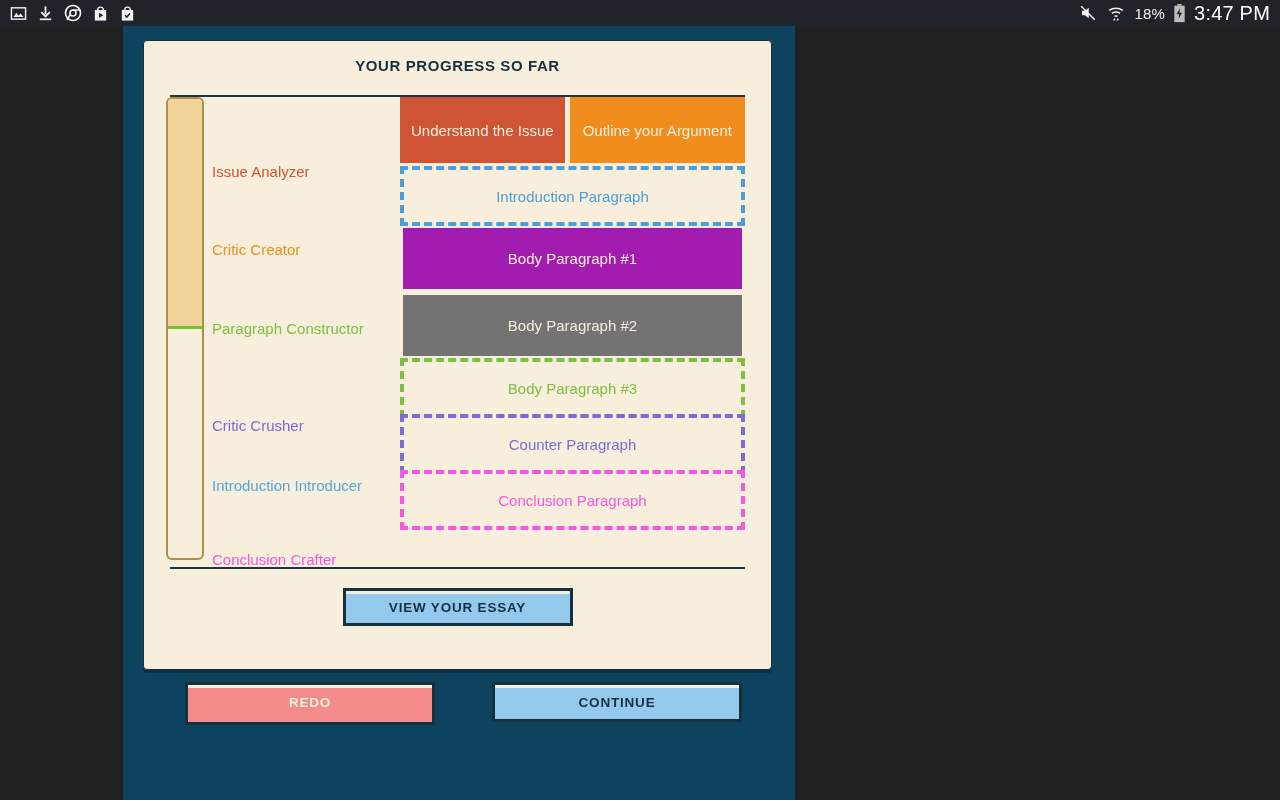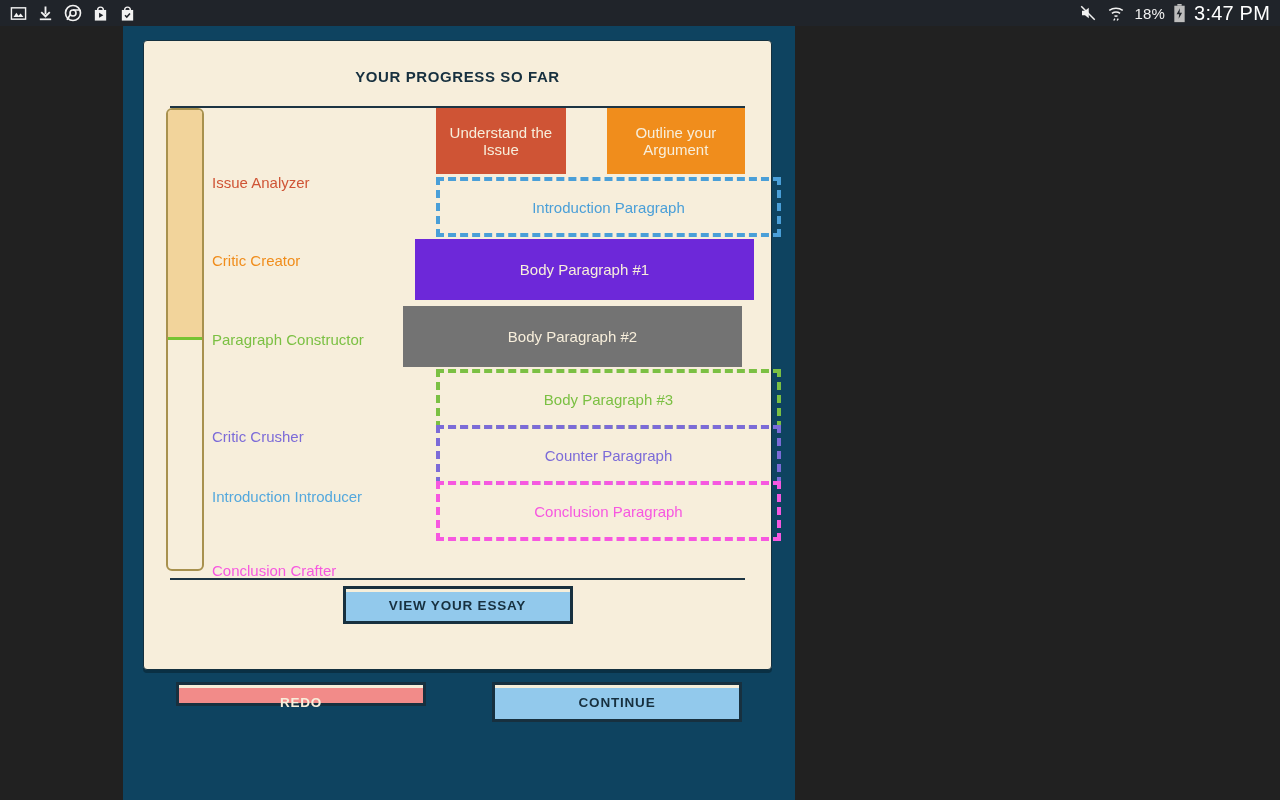--- a/index.html
+++ b/index.html
@@ -60,21 +60,21 @@
     box-shadow: 0 3px 0 rgba(8,32,45,0.55);
     box-sizing: border-box;
   }
 
   #card-title {
     text-align: center;
     color: #17303f;
     font-weight: bold;
     font-size: 15px;
     letter-spacing: 0.6px;
-    padding-top: 27px;
+    padding-top: 16px;
   }
   .card-divider {
     height: 2px;
     background: #1d3443;
     margin: 21px 26px 0 26px;
   }
   #card-divider-bottom { margin-top: 0; }
 
   
   #card-body {
@@ -122,21 +122,20 @@
     left: 256px; top: 0;
     width: 345px;
   }
   .blk {
     box-sizing: border-box;
     display: flex;
     align-items: center;
     justify-content: center;
     font-size: 15px;
     text-align: center;
-    margin-left: 36px;
   }
   .blk.filled { color: #f7eedb; }
   .blk.outline { background: transparent; }
 
   #row-top {
     display: flex;
     gap: 5px;
     margin-bottom: 3px;
   }
   #blk-understand {
@@ -149,22 +148,22 @@
   }
 
   #blk-intro {
     width: 345px; height: 60px;
     border: 4px dashed #4a9fd8;
     color: #4a9fd8;
     margin-bottom: 2px;
   }
   #blk-body1 {
     width: 339px; height: 61px;
-    background: #6d28d9;
-    margin-left: 15px;
+    background: #a21caf;
+    margin-left: 3px;
     margin-bottom: 6px;
   }
   #blk-body2 {
     width: 339px; height: 61px;
     background: #737373;
     margin-left: 3px;
     margin-bottom: 2px;
   }
   #blk-body3 {
     width: 345px; height: 60px;
@@ -181,21 +180,21 @@
     width: 345px; height: 60px;
     border: 4px dashed #f757e0;
     color: #f757e0;
     margin-top: -4px;
   }
 
   
   #view-essay-wrap {
     display: flex;
     justify-content: center;
-    padding-top: 6px;
+    padding-top: 19px;
   }
   .flat-btn {
     border: 3px solid #17303f;
     font-weight: bold;
     font-size: 13.5px;
     letter-spacing: 0.8px;
     text-align: center;
     box-sizing: border-box;
     cursor: pointer;
     position: relative;
@@ -215,22 +214,22 @@
   }
 
   
   #bottom-actions {
     position: absolute;
     left: 0; top: 656px;
     width: 672px; height: 60px;
   }
   #btn-redo {
     position: absolute;
-    left: 53px; top: 0;
-    width: 250px; height: 24px;
+    left: 62px; top: 0;
+    width: 250px; height: 43px;
     line-height: 35px;
     background: #f28b89;
     color: #f7eedb;
   }
   #btn-continue {
     position: absolute;
     left: 369px; top: 0;
     width: 250px; height: 40px;
     line-height: 35px;
     background: #92c9ec;

